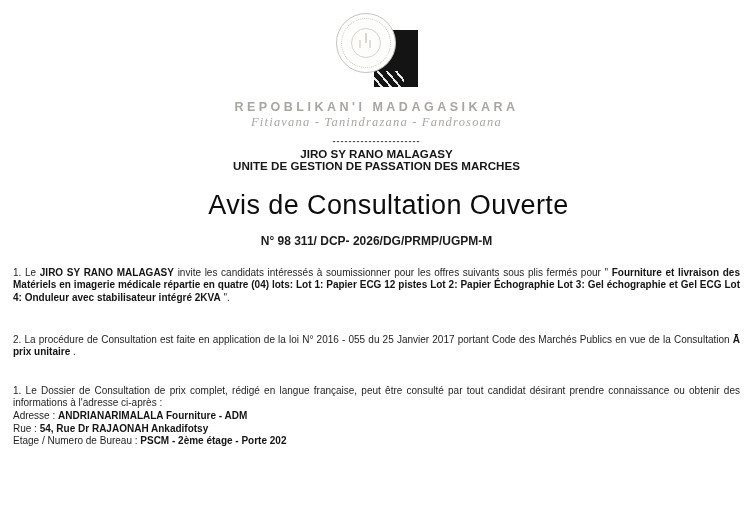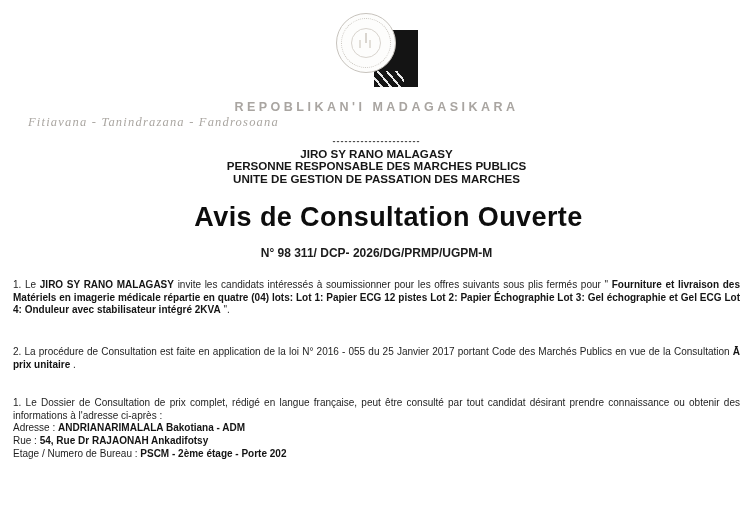--- a/index.html
+++ b/index.html
@@ -32,35 +32,35 @@
       linear-gradient(#e2dfd9, #e2dfd9) 30% 55%/2px 8px no-repeat,
       linear-gradient(#e2dfd9, #e2dfd9) 68% 55%/2px 8px no-repeat;
   }
   
   .republic {
     margin-top:7px; text-align:center;
     font-size:12.5px; font-weight:bold; letter-spacing:3.5px;
     color:#a9a5a1;
   }
   .motto {
-    margin-top:1px; text-align:left;
+    margin-top:1px; text-align:center;
     font-family:"Liberation Serif", serif; font-style:italic;
-    font-size:12.5px; letter-spacing:1.2px; color:#aaa6a1;padding-left:28px;
+    font-size:12.5px; letter-spacing:1.2px; color:#aaa6a1;
   }
   .dashes {
     margin-top:8px; text-align:center;
     font-size:9px; line-height:7px; letter-spacing:1px; font-weight:bold; color:#4a4a4a;
   }
   
   .org-block { margin-top:3px; text-align:center; }
   .org-line { font-size:11.6px; line-height:12.4px; font-weight:bold; color:#171717; }
   
   .title {
     margin-top:17px; text-align:center;
-    font-size:27px; font-weight:bold; color:#0d0d0d; letter-spacing:.4px;padding-left:24px;
+    font-size:27px; font-weight:normal; color:#0d0d0d; letter-spacing:.4px;padding-left:24px;
   }
   .reference {
     margin-top:13px; text-align:center;
     font-size:12px; font-weight:bold; color:#1c1c1c;
   }
   
   .bodytext { margin:0 13px; font-size:10px; line-height:12.6px; color:#1e1e1e; }
   .para { text-align:justify; }
   .p1 { margin-top:19px; }
   .p2 { margin-top:29px; }
@@ -77,38 +77,37 @@
     <div class="logo-square"></div>
     <div class="logo-circle"></div>
   </div>
 
   <div class="republic">REPOBLIKAN'I MADAGASIKARA</div>
   <div class="motto">Fitiavana - Tanindrazana - Fandrosoana</div>
   <div class="dashes">----------------------</div>
 
   <div class="org-block">
     <div class="org-line">JIRO SY RANO MALAGASY</div>
-    <div class="org-line">PERSONNE RESPONSABLE DES MARCHES PUBLICS</div>
     <div class="org-line">UNITE DE GESTION DE PASSATION DES MARCHES</div>
   </div>
 
   <div class="title">Avis de Consultation Ouverte</div>
   <div class="reference">N° 98 311/ DCP- 2026/DG/PRMP/UGPM-M</div>
 
   <div class="bodytext">
 
     <div class="para p1">
       <span>1. Le </span><b>JIRO SY RANO MALAGASY</b><span> invite les candidats intéressés à soumissionner pour les offres suivants sous plis fermés pour " </span><b>Fourniture et livraison des Matériels en imagerie médicale répartie en quatre (04) lots: Lot 1: Papier ECG 12 pistes Lot 2: Papier Échographie Lot 3: Gel échographie et Gel ECG Lot 4: Onduleur avec stabilisateur intégré 2KVA</b><span> ".</span>
     </div>
 
     <div class="para p2">
       <span>2. La procédure de Consultation est faite en application de la loi N° 2016 - 055 du 25 Janvier 2017 portant Code des Marchés Publics en vue de la Consultation </span><b>Ā prix unitaire</b><span> .</span>
     </div>
 
     <div class="para p3">
       <span>1. Le Dossier de Consultation de prix complet, rédigé en langue française, peut être consulté par tout candidat désirant prendre connaissance ou obtenir des informations à l'adresse ci-après :</span>
-      <div class="addr-line"><span>Adresse : </span><b>ANDRIANARIMALALA Bakotiana - ADM</b></div>
+      <div class="addr-line"><span>Adresse : </span><b>ANDRIANARIMALALA Fourniture - ADM</b></div>
       <div class="addr-line"><span>Rue : </span><b>54, Rue Dr RAJAONAH Ankadifotsy</b></div>
       <div class="addr-line"><span>Etage / Numero de Bureau : </span><b>PSCM - 2ème étage - Porte 202</b></div>
     </div>
 
   </div>
 </div>
 
 </body></html>

